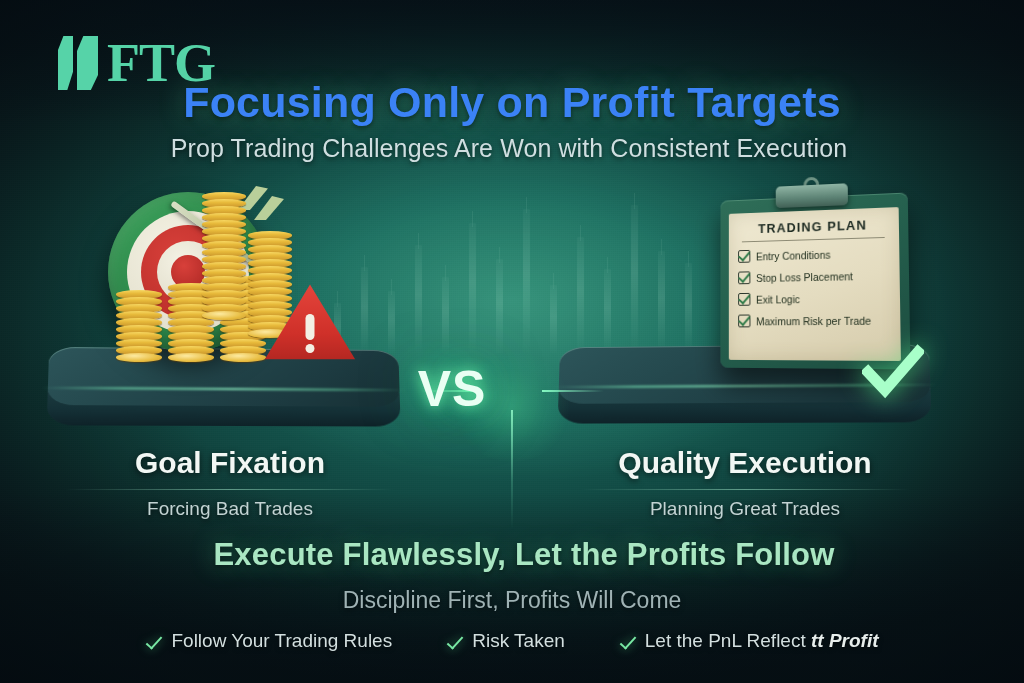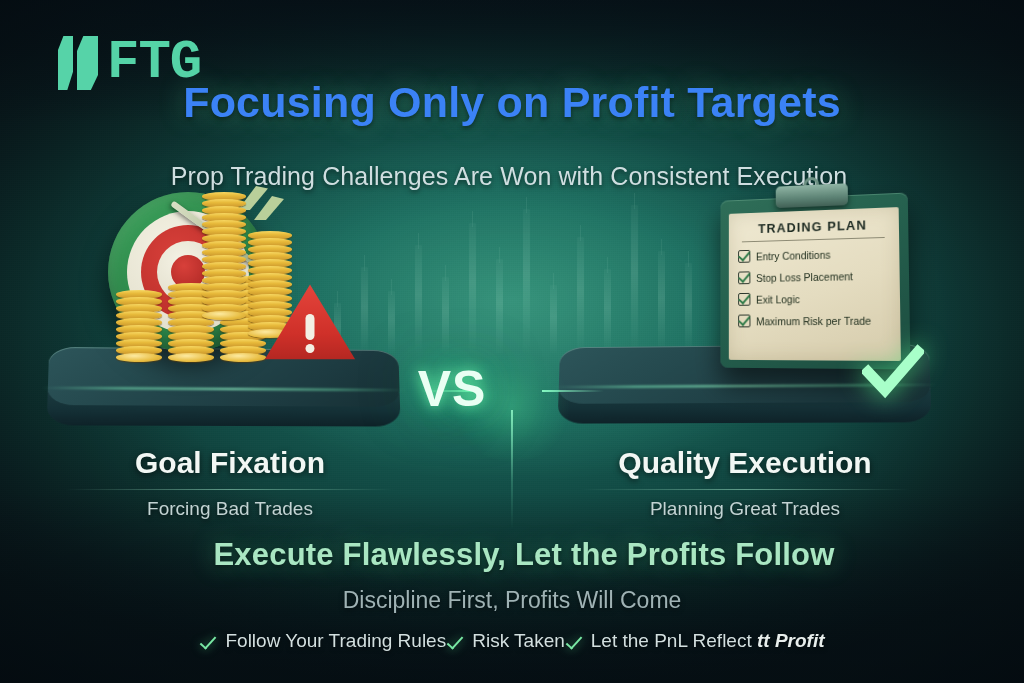--- a/index.html
+++ b/index.html
@@ -50,30 +50,30 @@
   
   .logo{ position:absolute; left:58px; top:36px; display:flex; align-items:center; gap:9px; }
   .logo-mark{ width:40px; height:54px; position:relative; }
   .logo-mark .p1,.logo-mark .p2{
     position:absolute; top:0; height:54px; background:#56d3a8;
   }
   .logo-mark .p1{ left:0; width:15px; clip-path:polygon(36% 0, 100% 0, 100% 66%, 62% 100%, 0 100%, 0 26%); }
   .logo-mark .p2{ left:19px; width:21px; clip-path:polygon(30% 0, 100% 0, 100% 72%, 66% 100%, 0 100%, 0 28%); }
   .logo-text{
     font-size:54px; font-weight:bold; color:#55d3a7; letter-spacing:-1px; line-height:1;
-    font-family:Liberation Mono, monospace;
+    font-family:Liberation Serif, serif;
   }
 
   .title{
     position:absolute; top:78px; left:0; width:1024px; text-align:center;
     font-size:43px; font-weight:bold; color:#3b82f6; letter-spacing:.2px;
     text-shadow:0 0 26px rgba(90,210,150,.42), 0 2px 5px rgba(0,0,0,.55);
   }
   .subtitle{
-    position:absolute; top:162px; left:0; width:1018px; text-align:center;
+    position:absolute; top:134px; left:0; width:1018px; text-align:center;
     font-size:25px; color:#cfdee0; font-weight:400; letter-spacing:.1px;
     text-shadow:0 2px 5px rgba(0,0,0,.55);
   }
 
   
   .pedestal{ position:absolute; }
   .ped-top{
     position:absolute; left:0; top:0; width:100%; height:58px;
     background:linear-gradient(150deg,#2d555a 0%,#24484d 35%,#1d3b41 70%,#162f34 100%);
     border-radius:26px/16px;
@@ -214,21 +214,21 @@
     font-size:31px; font-weight:bold; color:#a9e6c2; letter-spacing:.2px;
     text-shadow:0 0 24px rgba(80,210,145,.45), 0 2px 5px rgba(0,0,0,.55);
     padding-left:24px;
   }
   .tagline{
     position:absolute; top:587px; left:0; width:1024px; text-align:center;
     font-size:23px; color:#9fb2b4; text-shadow:0 2px 5px rgba(0,0,0,.5);
   }
   .bullets{
     position:absolute; top:630px; left:0; width:1024px;
-    display:flex; justify-content:center; align-items:center; 
+    display:flex; justify-content:center; align-items:center; gap:54px;
   }
   .bullet{ display:flex; align-items:center; gap:9px; }
   .bullet .tick{
     width:17px; height:17px; position:relative; flex:0 0 auto;
     filter:drop-shadow(0 0 5px rgba(90,235,150,.6));
   }
   .bullet .tick::after{
     content:""; position:absolute; left:5px; top:0; width:6px; height:14px;
     border-right:2.4px solid #79e8a4; border-bottom:2.4px solid #79e8a4;
     transform:rotate(42deg);

